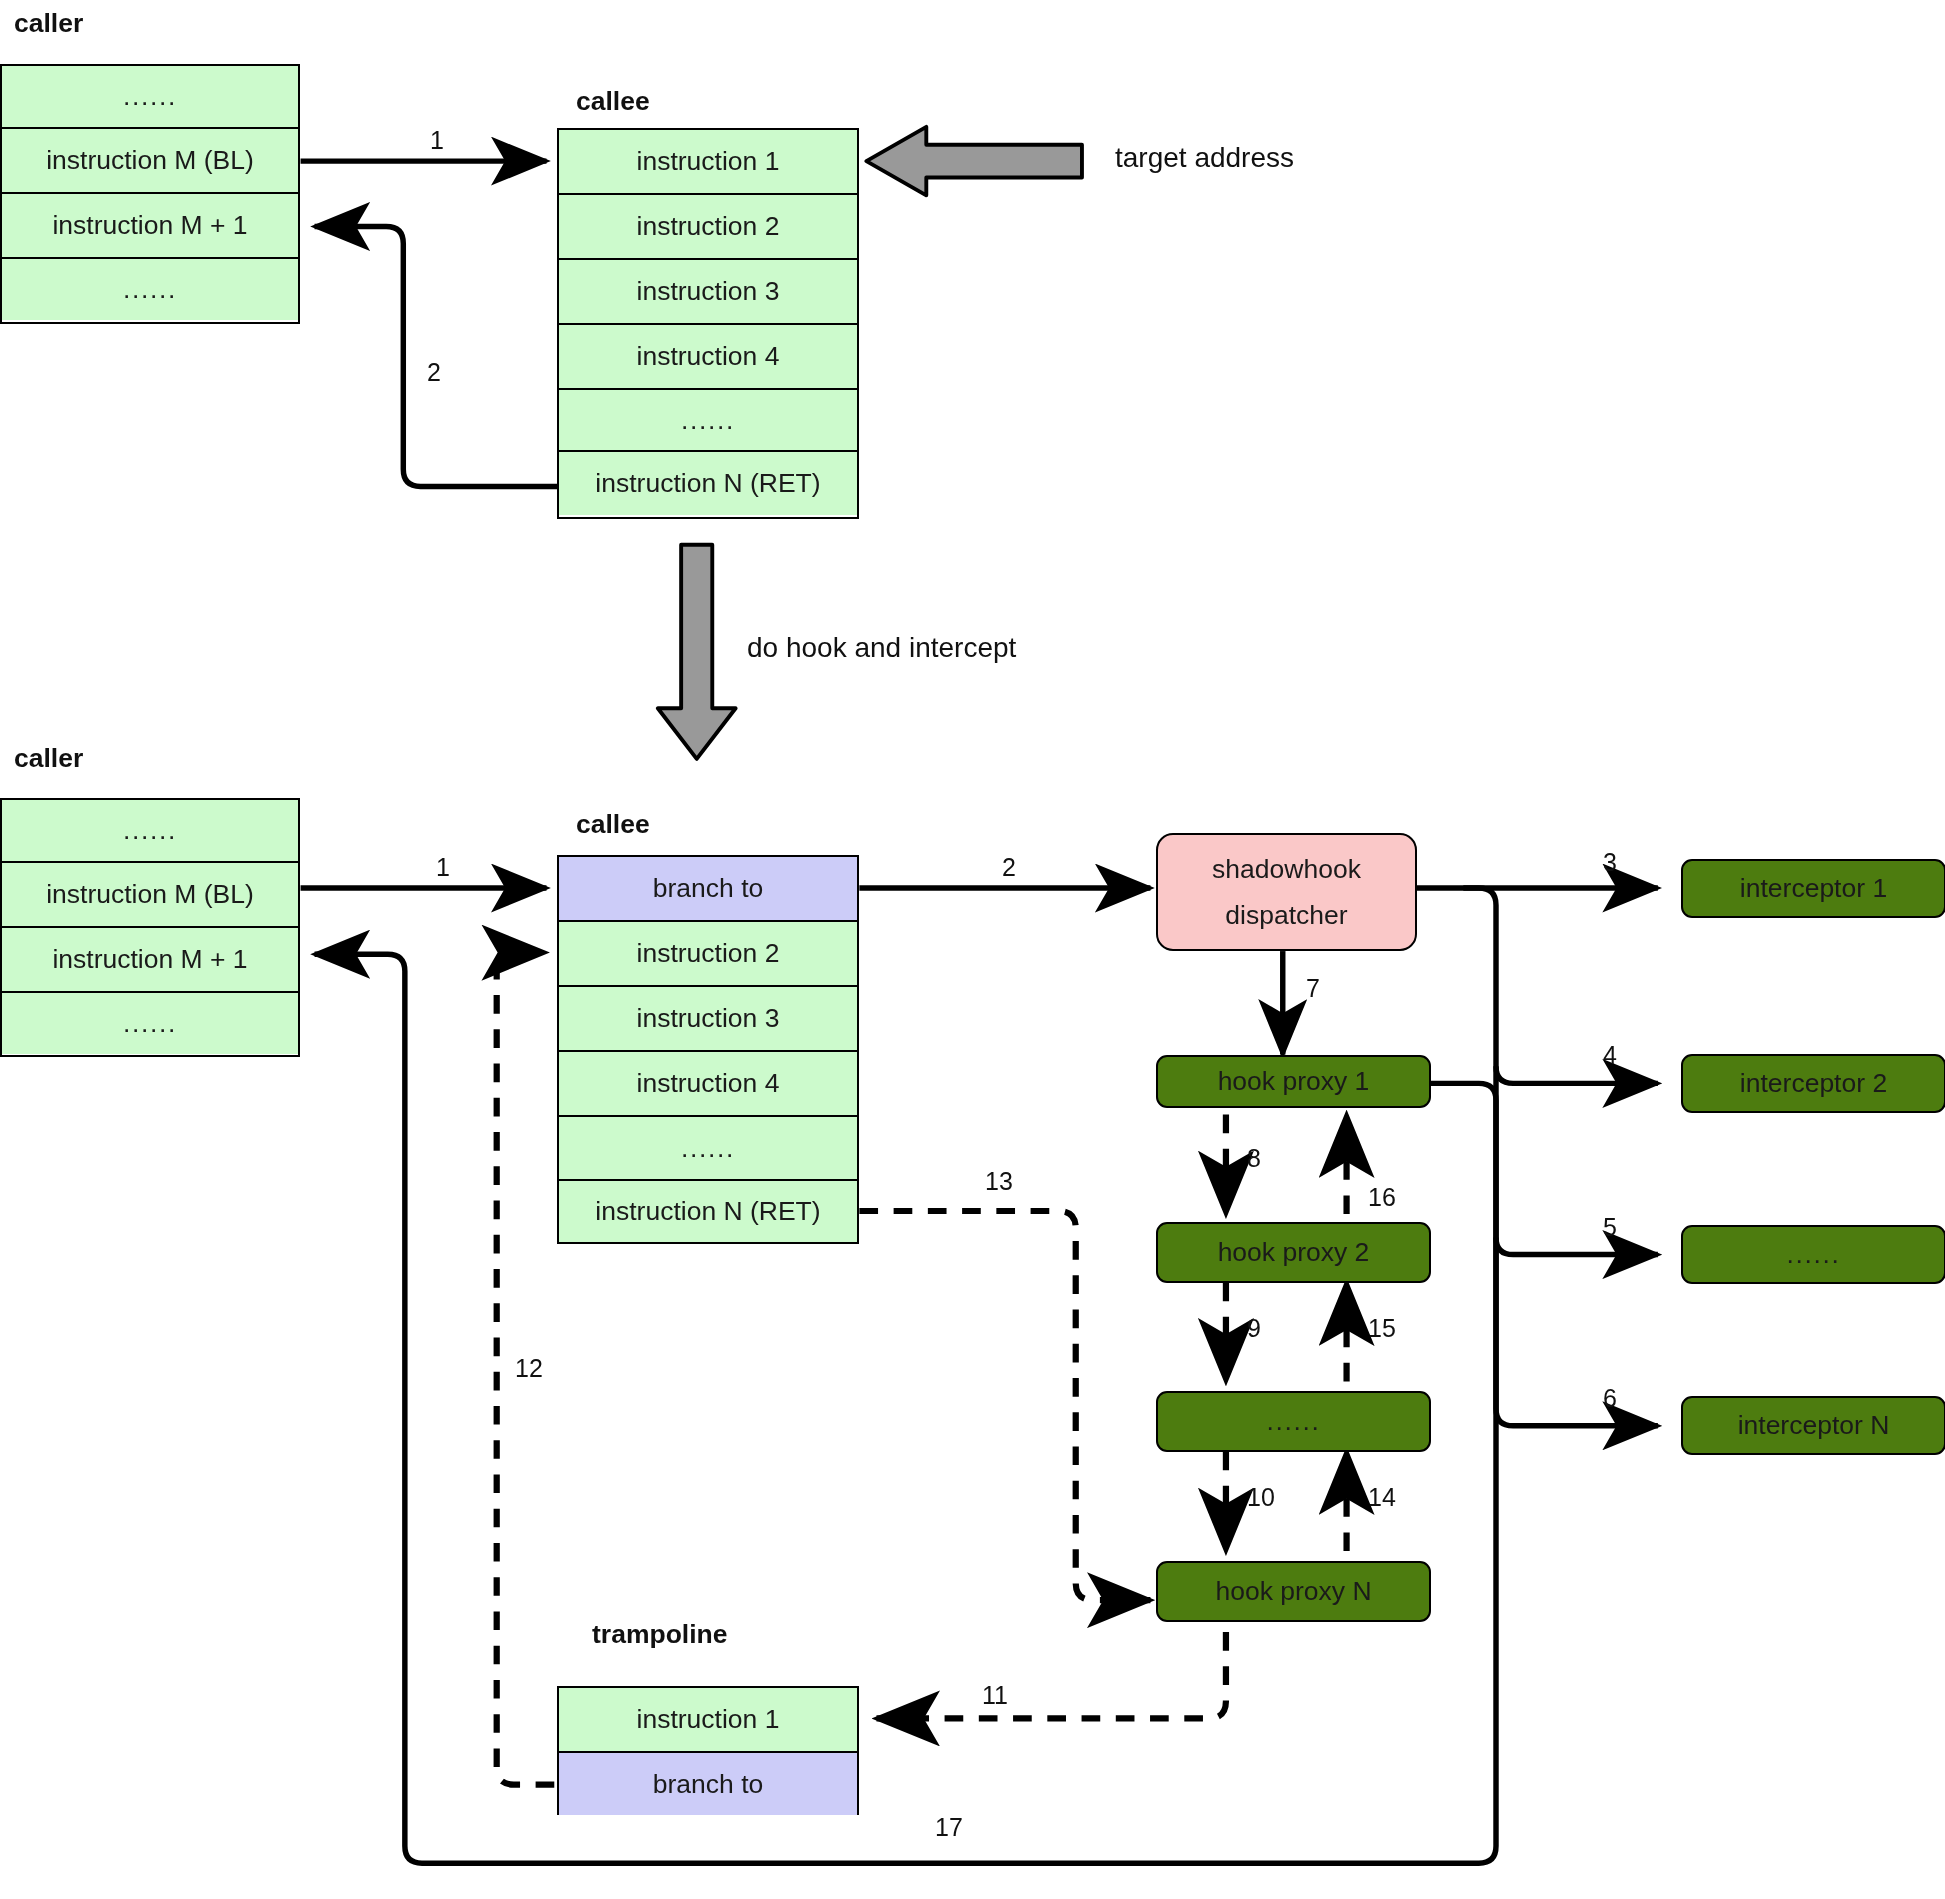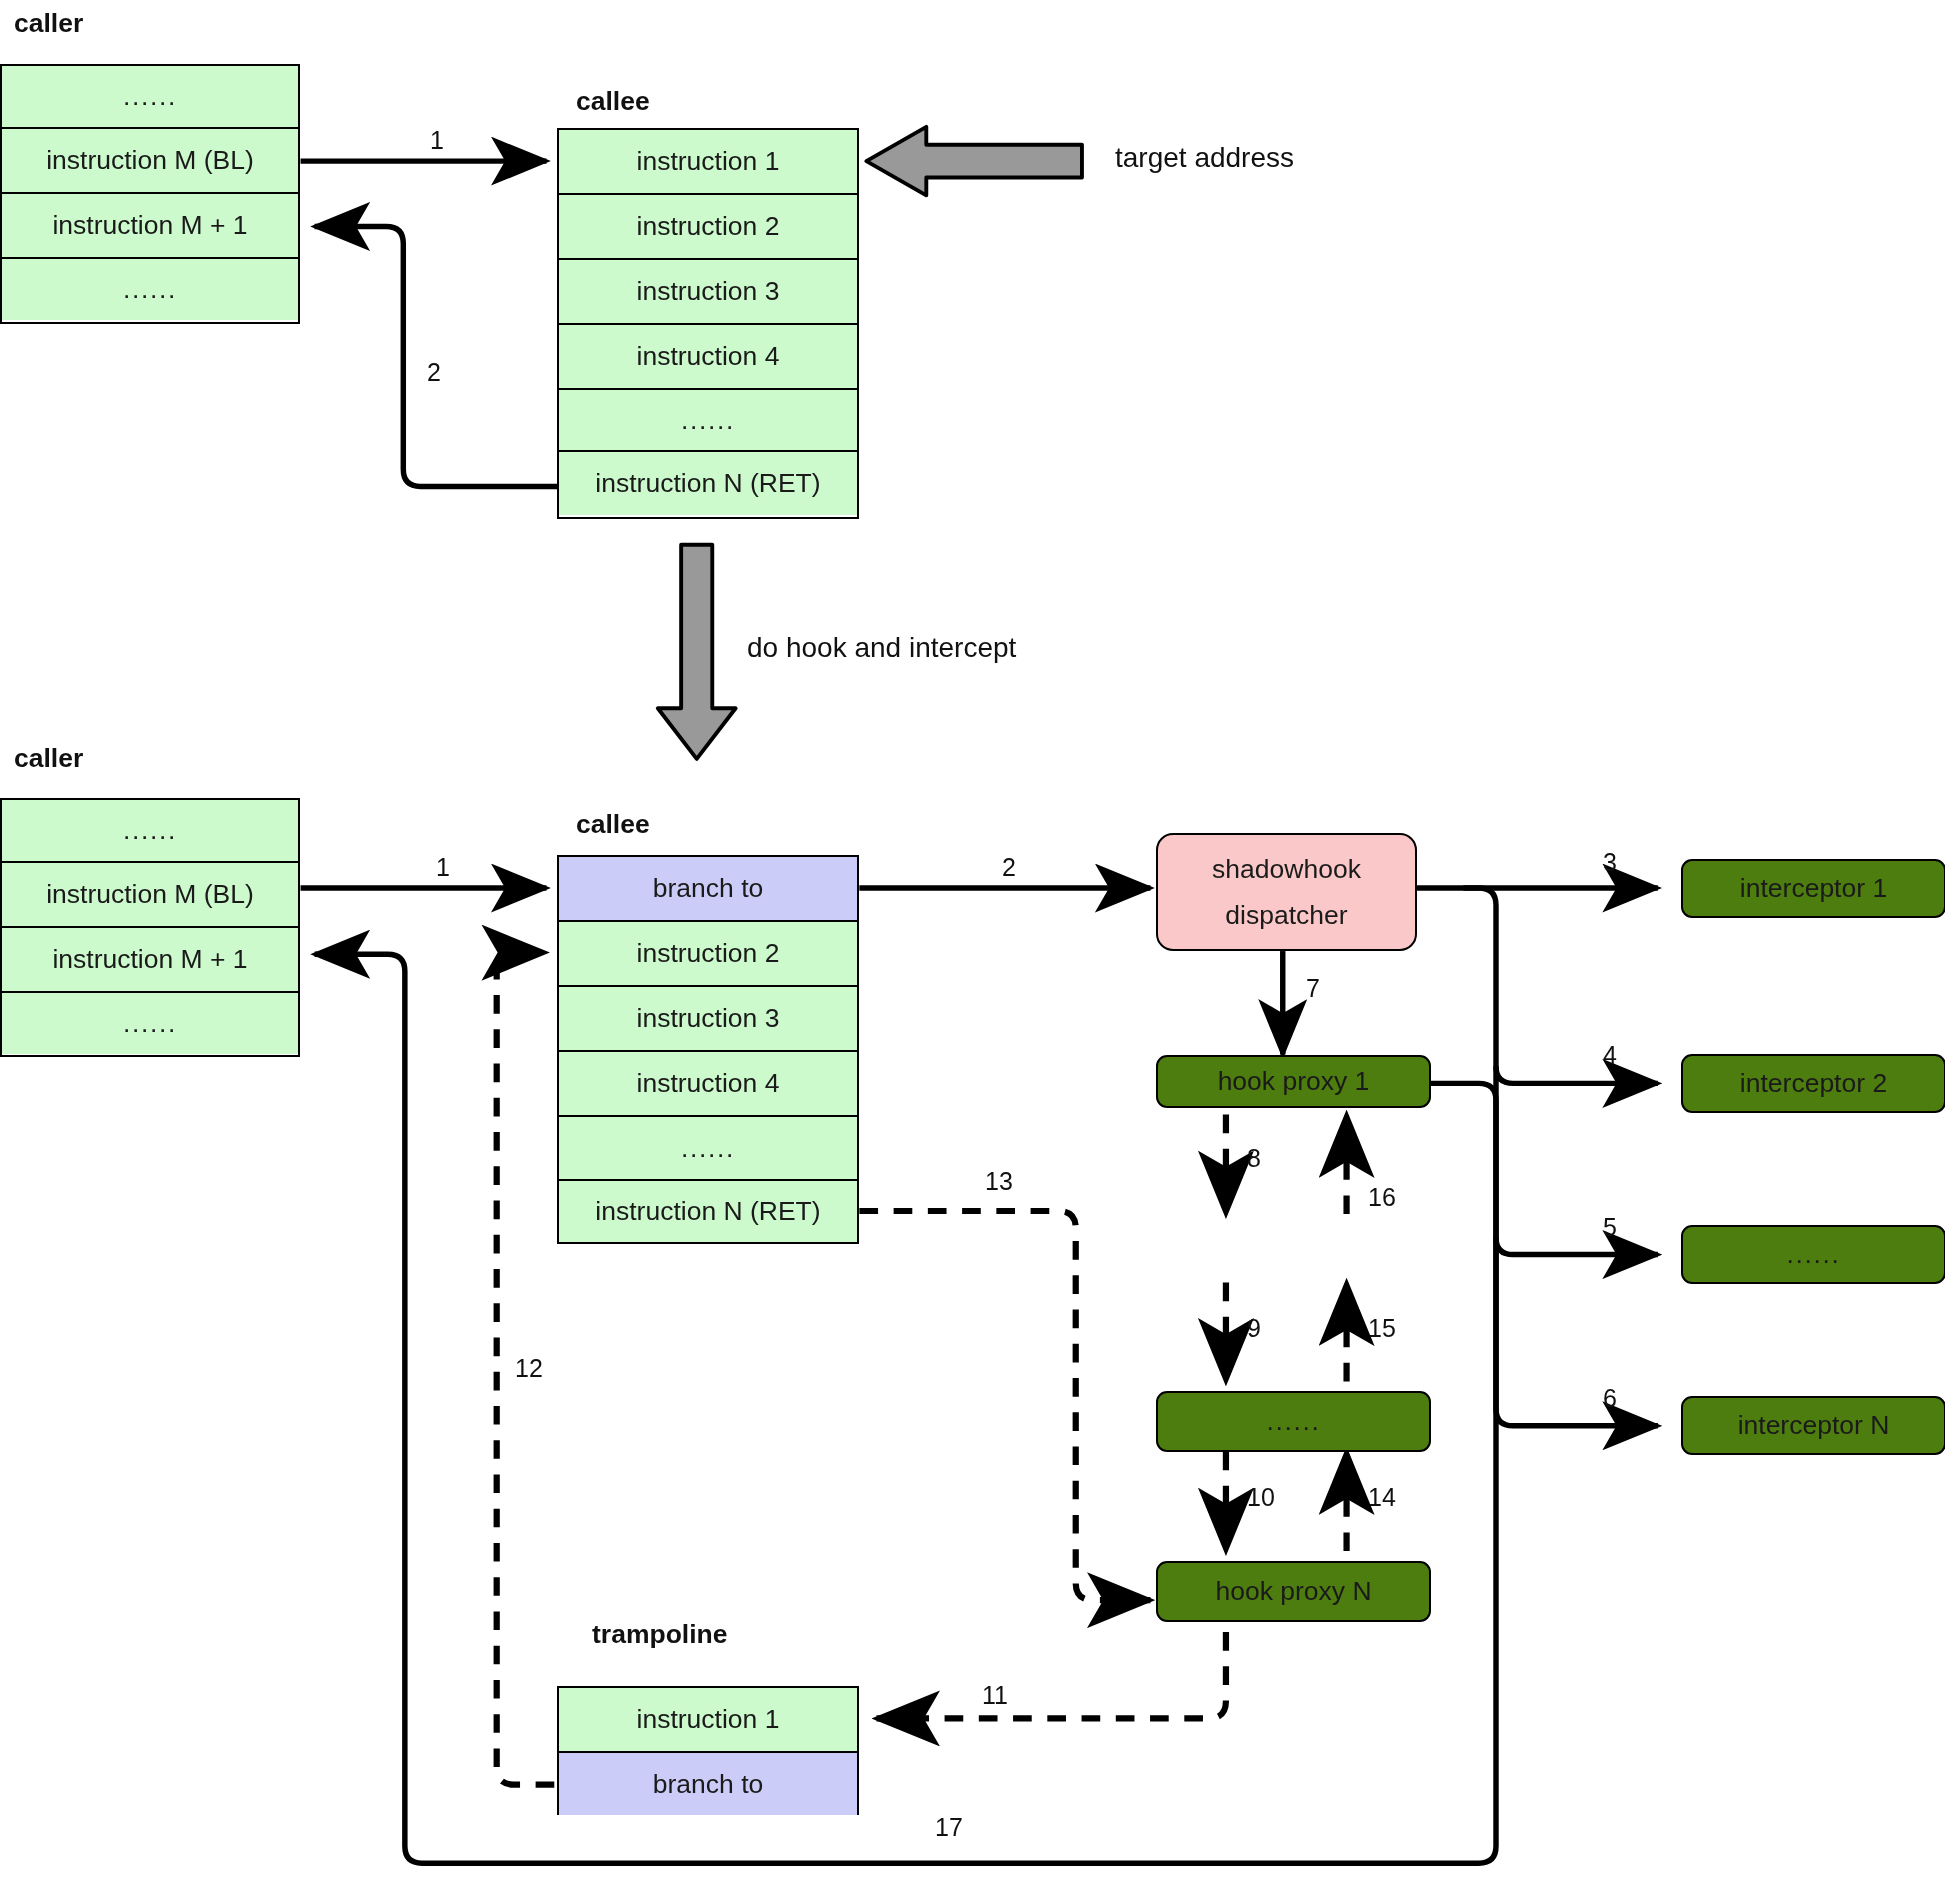--- a/index.html
+++ b/index.html
@@ -202,20 +202,21 @@
     <div class="row green" style="height:65px;">instruction 1</div>
     <div class="row purple" style="height:62px;">branch to</div>
   </div>
 
   <div class="node pink-rounded" style="left:1156px; top:833px; width:261px; height:118px; flex-direction:column; border-radius:17px;">
     <span>shadowhook</span>
     <span>dispatcher</span>
   </div>
 
   <div class="node grey-rounded" style="left:1156px; top:1055px; width:275px; height:53px;">hook proxy 1</div>
+  <div class="node grey-rounded" style="left:1156px; top:1222px; width:275px; height:61px;">hook proxy 2</div>
   <div class="node grey-rounded dots" style="left:1156px; top:1391px; width:275px; height:61px;">......</div>
   <div class="node grey-rounded" style="left:1156px; top:1561px; width:275px; height:61px;">hook proxy N</div>
 
   <div class="node grey-rounded" style="left:1681px; top:859px; width:265px; height:59px;">interceptor 1</div>
   <div class="node grey-rounded" style="left:1681px; top:1054px; width:265px; height:59px;">interceptor 2</div>
   <div class="node grey-rounded dots" style="left:1681px; top:1225px; width:265px; height:59px;">......</div>
   <div class="node grey-rounded" style="left:1681px; top:1396px; width:265px; height:59px;">interceptor N</div>
 
   <div class="edge-label" style="left:436px; top:853px;">1</div>
   <div class="edge-label" style="left:1002px; top:853px;">2</div>

